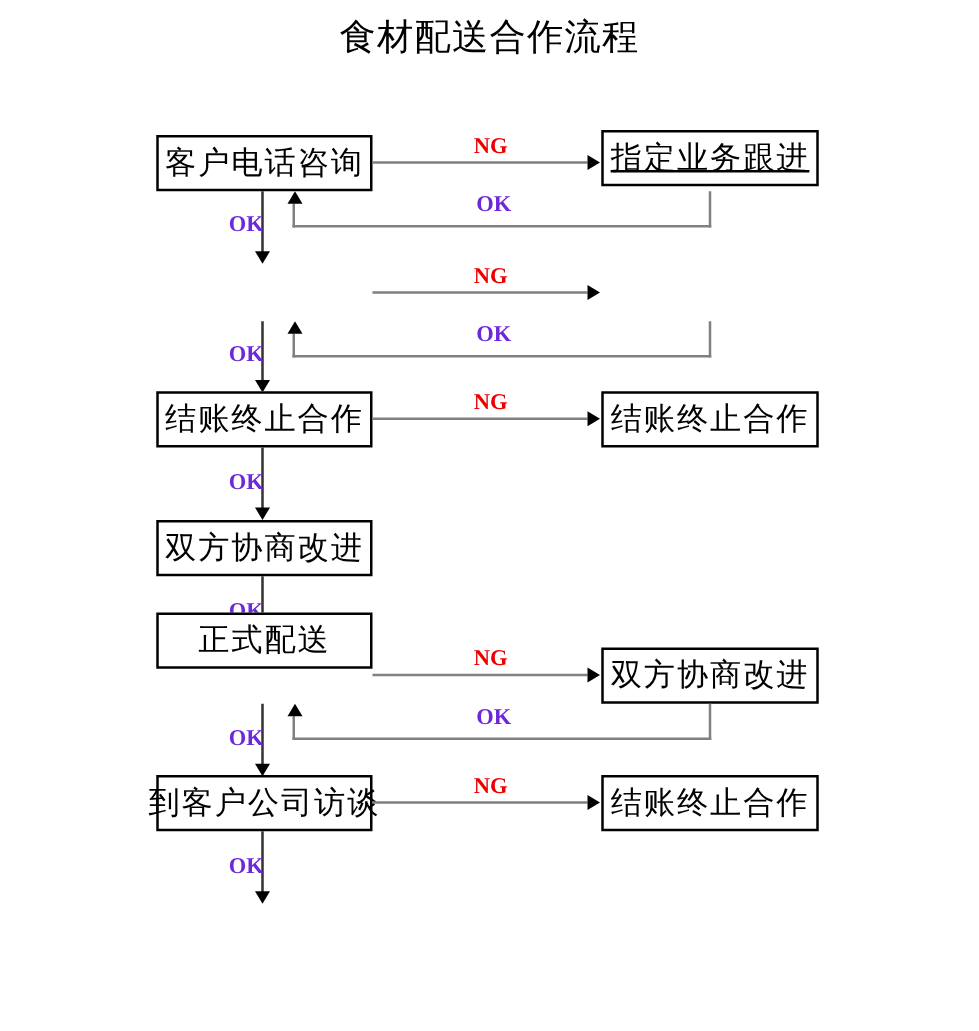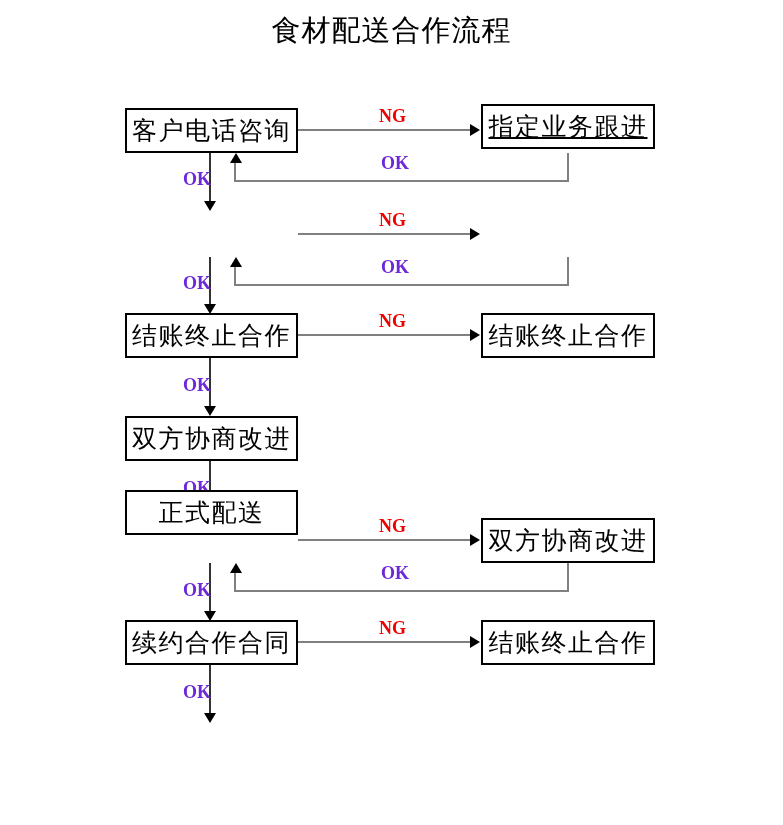--- a/index.html
+++ b/index.html
@@ -170,21 +170,21 @@
   <div class="edge-label label-ng" style="left:379px; top:519px;">NG</div>
   <div class="vline" style="left:567px; top:563px; height:29px;"></div>
   <div class="hline" style="left:234px; top:590px; width:335px;"></div>
   <div class="vline" style="left:234px; top:573px; height:19px;"></div>
   <div class="arrow-up" style="left:230px; top:563px;"></div>
   <div class="edge-label label-ok" style="left:381px; top:566px;">OK</div>
   <div class="vline-dark" style="left:209px; top:563px; height:50px;"></div>
   <div class="arrow-down" style="left:204px; top:611px;"></div>
   <div class="edge-label label-ok" style="left:183px; top:583px;">OK</div>
 
-  <div class="node node-left" style="top:620px;">续约合作合同</div>
+  <div class="node node-left" style="top:620px;">到客户公司访谈</div>
   <div class="node node-right" style="top:620px;">结账终止合作</div>
   <div class="hline" style="left:298px; top:641px; width:172px;"></div>
   <div class="arrow-right" style="left:470px; top:636px;"></div>
   <div class="edge-label label-ng" style="left:379px; top:621px;">NG</div>
   <div class="vline-dark" style="left:209px; top:665px; height:50px;"></div>
   <div class="arrow-down" style="left:204px; top:713px;"></div>
   <div class="edge-label label-ok" style="left:183px; top:685px;">OK</div>
 
 
 </div>

